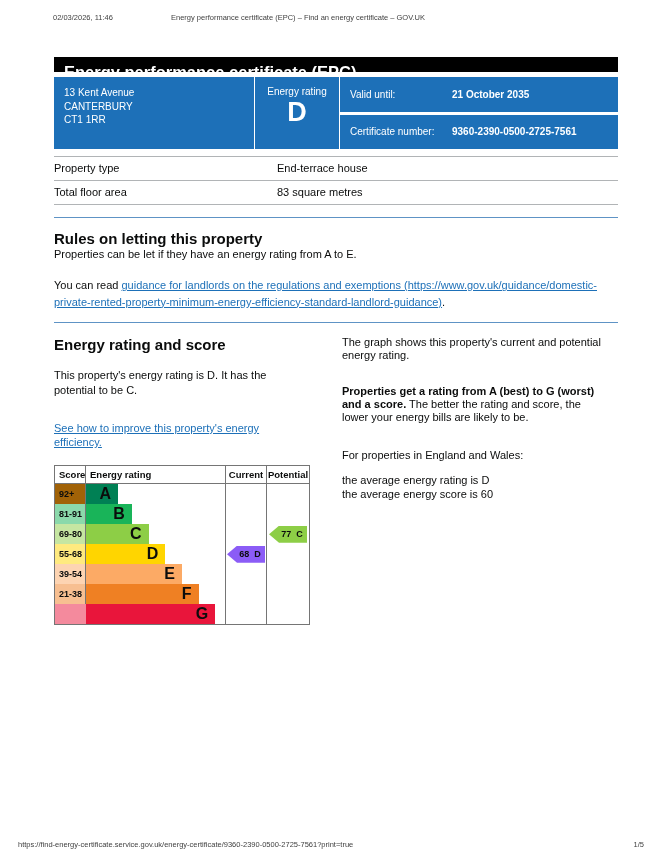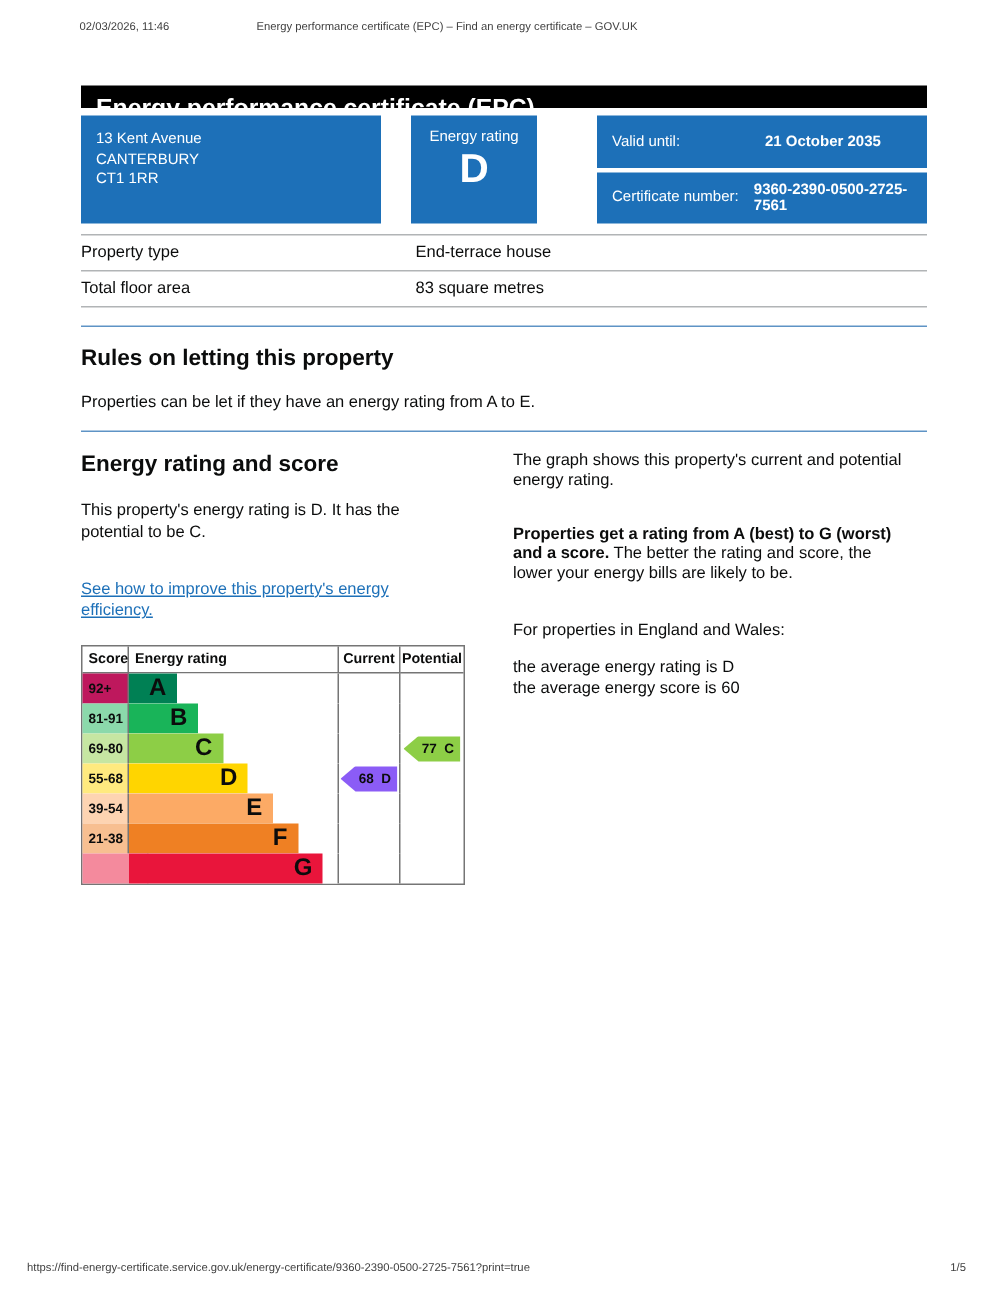--- a/index.html
+++ b/index.html
@@ -10,43 +10,43 @@
   .ph-date   { position:absolute; left:53px;  top:13px; font-size:7.5px; color:#3f3f3f; }
   .ph-title  { position:absolute; left:0;     top:13px; width:596px; text-align:center; font-size:7.5px; color:#3f3f3f; }
   .pf-url    { position:absolute; left:18px;  top:840px; font-size:7.5px; color:#3f3f3f; }
   .pf-page   { position:absolute; right:26px; top:840px; font-size:7.5px; color:#3f3f3f; }
 
   .content { position:absolute; left:54px; top:57px; width:564px; }
 
   .banner { background:#000000; color:#ffffff; font-size:16.5px; font-weight:bold;
             height:15px; line-height:31px; padding-left:10px; }
 
-  .cert-box { margin-top:5px; display:flex; gap:20px; height:72px; }
+  .cert-box { margin-top:5px; display:flex; gap:1px; height:72px; }
   .cert-cell { background:#1d70b8; color:#ffffff; }
   .cert-address { flex:0 0 200px; padding:9px 0 0 10px; font-size:10px; line-height:1.35; }
   .cert-rating  { flex:0 0 84px; display:flex; flex-direction:column; align-items:center; padding-top:9px; }
   .cert-rating .lbl { font-size:10px; }
   .cert-rating .val { font-size:27px; font-weight:bold; line-height:1.15; }
-  .cert-details { flex:1; display:flex; flex-direction:column; gap:3px; background:#ffffff;padding-left:20px; }
+  .cert-details { flex:1; display:flex; flex-direction:column; gap:3px; background:#ffffff; }
   .cert-row { flex:1; background:#1d70b8; color:#fff; display:flex; align-items:center; padding-left:10px; font-size:10px; }
   .cert-row .lbl { width:102px; }
   .cert-row .val { font-weight:bold; }
 
   .summary { margin-top:7px; border-top:1px solid #b1b4b6; font-size:11px; }
   .summary-row { display:flex; border-bottom:1px solid #b1b4b6; padding:5px 0 6px; }
   .summary-key { width:223px; }
 
   .section-rule { border:none; border-top:1px solid #5e93c5; margin-top:12px; }
 
   h2 { font-size:15px; font-weight:bold; color:#0b0c0c; }
   p  { font-size:11px; line-height:1.3; }
   a  { color:#1d70b8; text-decoration:underline; cursor:pointer; }
 
   .rules h2 { margin-top:12px; }
-  .rules .p1 { margin-top:14px; }
+  .rules .p1 { }
   .rules .p2 { margin-top:16px; line-height:1.5; }
 
   .two-col { display:flex; margin-top:13px; }
   .col-left  { flex:0 0 256px; }
   .col-right { margin-left:32px; width:265px; }
   .col-left .p1 { margin-top:15px; }
   .col-left .improve { display:inline-block; margin-top:24px; font-size:11px; line-height:1.3; }
   .col-right p { line-height:1.2; }
   .col-right .p2 { margin-top:22px; }
   .col-right .p3 { margin-top:25px; }
@@ -108,35 +108,36 @@
       <div class="summary-key">Total floor area</div>
       <div class="summary-value">83 square metres</div>
     </div>
   </div>
 
   <hr class="section-rule">
 
   <section class="rules">
     <h2>Rules on letting this property</h2>
     <p class="p1">Properties can be let if they have an energy rating from A to E.</p>
+    <p class="p2"><span>You can read </span><a>guidance for landlords on the regulations and exemptions (https://www.gov.uk/guidance/domestic-private-rented-property-minimum-energy-efficiency-standard-landlord-guidance)</a><span>.</span></p>
   </section>
 
   <hr class="section-rule">
 
   <div class="two-col">
     <div class="col-left">
       <h2>Energy rating and score</h2>
       <p class="p1">This property's energy rating is D. It has the potential to be C.</p>
       <a class="improve">See how to improve this property's energy efficiency.</a>
       <div class="epc-chart">
           <div class="ch-h bR">Score</div>
           <div class="ch-h bR">Energy rating</div>
           <div class="ch-h bR center">Current</div>
           <div class="ch-h center">Potential</div>
-          <div class="ch-score bR" style="background: #be185d;">92+</div>
+          <div class="ch-score bR" style="background: #a16207;">92+</div>
           <div class="ch-rating bR">
             <div class="ch-bar" style="width: 23%; background: rgb(0, 128, 84);">A</div>
           </div>
           <div class="ch-cell bR"></div>
           <div class="ch-cell"></div>
           <div class="ch-score bR" style="background: rgb(139, 217, 171);">81-91</div>
           <div class="ch-rating bR">
             <div class="ch-bar" style="width: 33%; background: rgb(25, 180, 89);">B</div>
           </div>
           <div class="ch-cell bR"></div>

